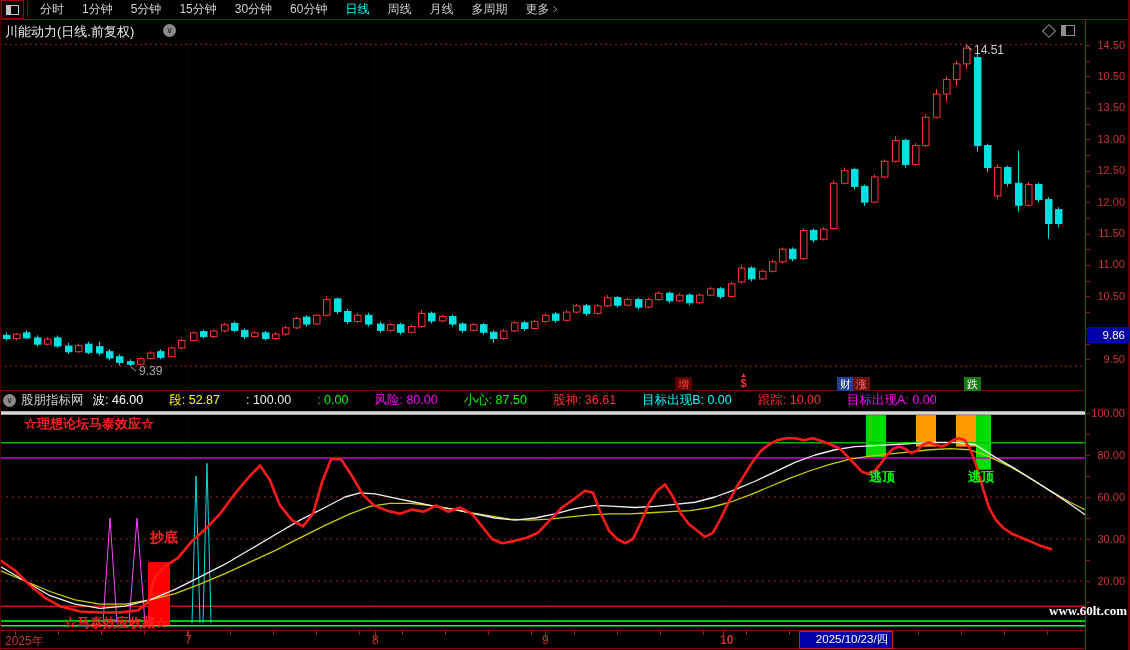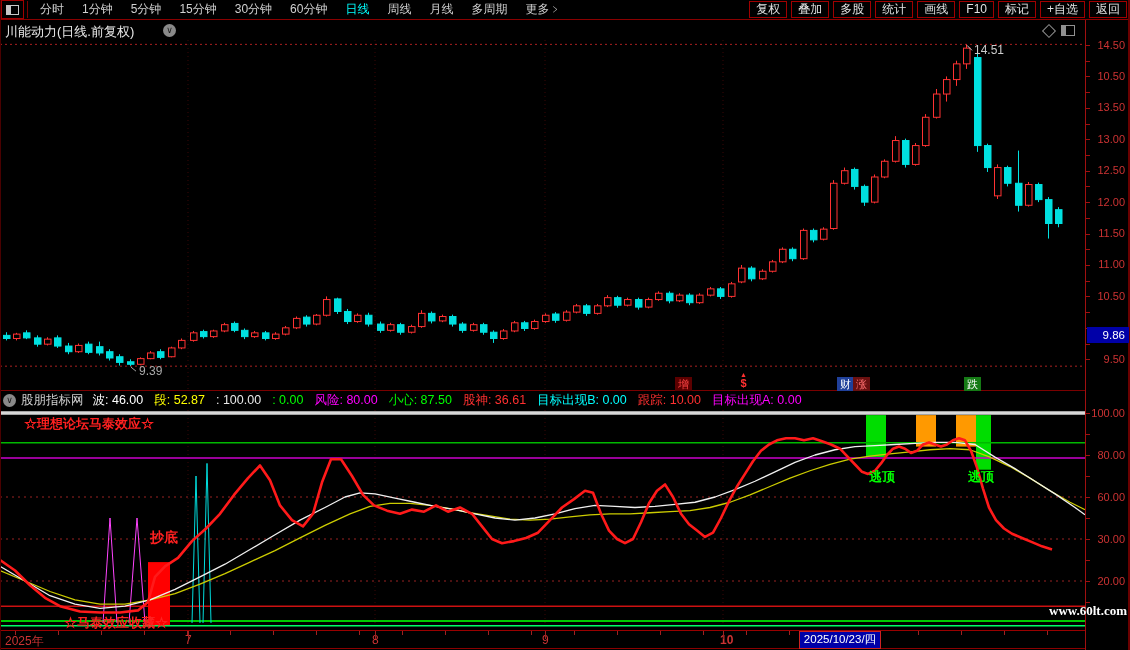--- a/index.html
+++ b/index.html
@@ -21,37 +21,37 @@
   .circ{position:absolute;left:163px;top:3px;width:13px;height:13px;border-radius:50%;background:#8a8a8a;color:#1a1a1a;font-size:9px;line-height:12px;text-align:center;}
   #tb-diamond{position:absolute;left:1044px;top:5px;width:8px;height:8px;border:1px solid #909090;transform:rotate(45deg);}
   #tb-panelico{position:absolute;left:1061px;top:4px;width:12px;height:9px;border:1px solid #909090;}
   #tb-panelico::after{content:"";position:absolute;left:0;top:0;width:4px;height:9px;background:#909090;}
   
   #candle-chart{position:absolute;left:0;top:40px;}
   #panel-divider{position:absolute;left:0;top:390px;width:1128px;height:1px;background:#7a0000;}
   #ind-header{position:absolute;left:0;top:392px;width:1085px;height:17px;display:flex;align-items:center;font-size:12.5px;white-space:nowrap;overflow:hidden;}
   .circ2{width:13px;height:13px;border-radius:50%;background:#8a8a8a;color:#1a1a1a;font-size:9px;line-height:12px;text-align:center;margin-left:3px;flex:none;}
   #ind-source{color:#cfcfcf;margin:0 9px 0 5px;}
-  .indfield{margin-right:11px;}
+  .indfield{margin-right:26px;}
   #ind-chart{position:absolute;left:0;top:410px;}
   
   #ind-title{position:absolute;left:24px;top:415px;color:#ff2020;font-size:13px;font-weight:bold;z-index:20;}
   #ind-bottom-label{position:absolute;left:64px;top:614px;color:#ff2020;font-size:13px;font-weight:bold;z-index:20;}
   #buy-label{position:absolute;left:150px;top:529px;color:#ff2020;font-size:14px;font-weight:bold;z-index:20;}
   .sell-label{position:absolute;top:468px;color:#00ff00;font-size:13px;font-weight:bold;z-index:20;}
   #sell1{left:869px;} #sell2{left:968px;}
   .sigbadge{position:absolute;top:377px;height:14px;min-width:15px;font-size:11px;line-height:14px;text-align:center;z-index:15;padding:0 1px;}
   .sigdollar{position:absolute;top:371px;z-index:15;color:#ff3030;text-align:center;line-height:1;}
   .sigdollar .ar{display:block;font-size:7px;}
   .sigdollar .dl{display:block;font-size:11px;font-weight:bold;}
   
   #time-axis{position:absolute;left:0;top:630px;width:1085px;height:19px;border-top:1px solid #990000;border-bottom:1px solid #8a0000;box-sizing:border-box;background:#000;}
   .talabel{position:absolute;top:2px;color:#cc3333;font-size:12px;white-space:nowrap;}
   .tatick{position:absolute;top:0;width:1px;background:#a02020;}
-  #date-badge{position:absolute;left:799px;top:0;width:80px;height:16px;background:#0000a8;border:1px solid #cc2222;color:#fff;font-size:11.5px;text-align:center;line-height:15px;z-index:5;}
+  #date-badge{position:absolute;left:799px;top:0;width:80px;height:16px;background:#0000a8;border:1px solid #cc2222;color:#fff;font-size:11.5px;text-align:center;line-height:15px;z-index:5;padding-left:12px;}
   
   #right-axis{position:absolute;left:1085px;top:20px;width:43px;height:630px;border-left:1px solid #a01010;background:#000;}
   .pxlabel{position:absolute;right:4px;color:#cc3333;font-size:11px;white-space:nowrap;}
   .rtick{position:absolute;left:0;height:1px;width:4px;background:#a01010;}
   #price-badge{position:absolute;left:1px;right:0px;top:307px;height:16px;background:#0000a8;color:#fff;font-size:11.5px;text-align:right;padding-right:4px;line-height:16px;z-index:4;}
   
   #watermark{position:absolute;right:3px;top:602px;text-align:right;z-index:60;color:#fff;}
   #wm1{font-size:25px;font-weight:bold;letter-spacing:2px;line-height:28px;}
   #wm2{font-family:"Liberation Serif",serif;font-size:13px;font-weight:bold;line-height:17px;}
   #right-edge{position:absolute;left:1128px;top:0;width:2px;height:650px;background:#6a0000;}
@@ -72,31 +72,20 @@
         <div class="period">1分钟</div>
         <div class="period">5分钟</div>
         <div class="period">15分钟</div>
         <div class="period">30分钟</div>
         <div class="period">60分钟</div>
         <div class="period active">日线</div>
         <div class="period">周线</div>
         <div class="period">月线</div>
         <div class="period">多周期</div>
         <div class="period">更多﹥</div>
-      </div>
-    <div id="tb-right">
-        <div class="tbbtn">复权</div>
-        <div class="tbbtn">叠加</div>
-        <div class="tbbtn">多股</div>
-        <div class="tbbtn">统计</div>
-        <div class="tbbtn">画线</div>
-        <div class="tbbtn">F10</div>
-        <div class="tbbtn">标记</div>
-        <div class="tbbtn">+自选</div>
-        <div class="tbbtn">返回</div>
       </div>
   </div>
 
   <div id="titlebar">
     <span id="instrument">川能动力(日线.前复权)</span>
     <span class="circ">∨</span>
     <span id="tb-diamond"></span>
     <span id="tb-panelico"></span>
   </div>
 

